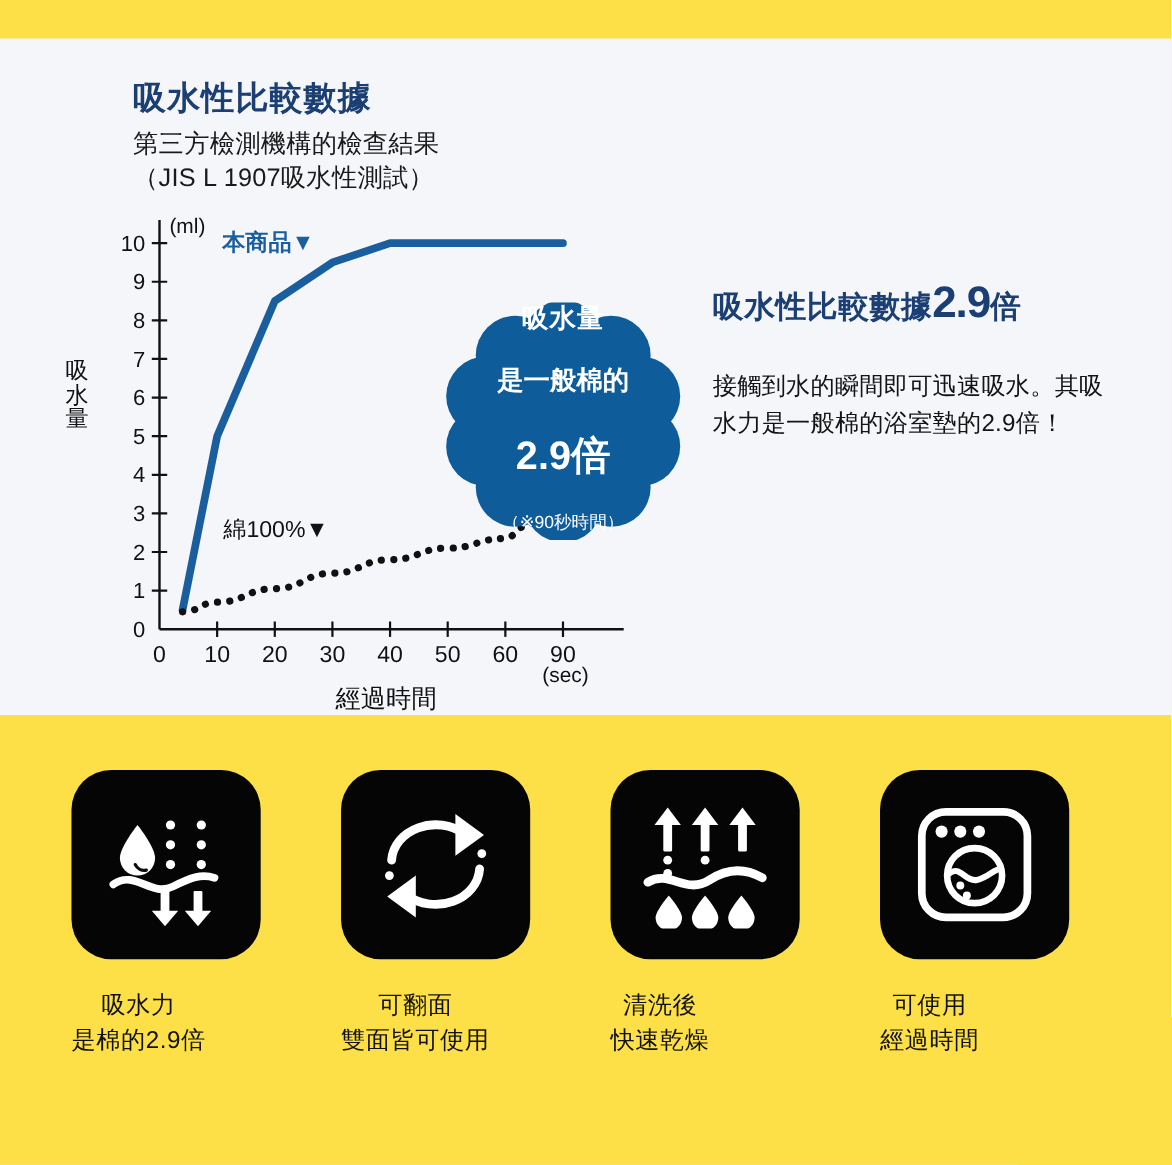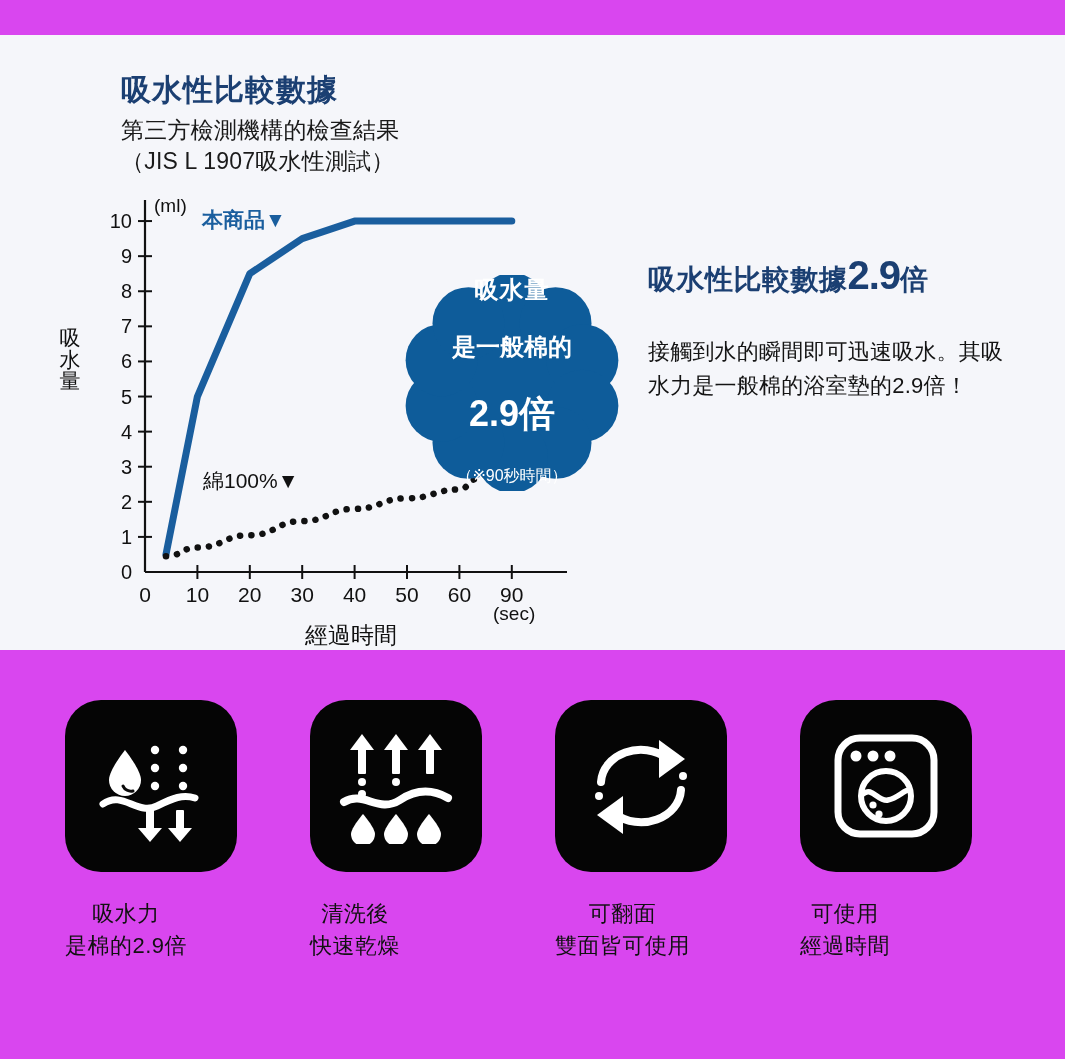--- a/index.html
+++ b/index.html
@@ -2,21 +2,21 @@
 <html><head>
 <meta charset="utf-8">
 <style>
   * { box-sizing: border-box; margin: 0; padding: 0; }
   html, body {
     width: 1065px; height: 1059px;
     font-family: "Liberation Sans", "DejaVu Sans", sans-serif;
     background: #ffffff;
     overflow: hidden;
   }
-  .page { position: relative; width: 1065px; height: 1059px; background: #d946ef; }
+  .page { position: relative; width: 1065px; height: 1059px; background: #fde047; }
 
   
   .top-panel {
     position: absolute;
     left: 0; top: 35px;
     width: 1065px; height: 615px;
     background: #f5f6fa;
   }
 
   .heading-block { position: absolute; left: 121px; top: 38px; }
@@ -224,20 +224,37 @@
         </svg>
       </div>
       <div class="feature-label">
         <span>吸水力</span>
         <span>是棉的2.9倍</span>
       </div>
     </div>
 
     <div class="feature">
       <div class="feature-icon">
+        <svg width="112" height="112" viewBox="0 0 112 112">
+          <path d="M16 52 A 40 34 0 0 1 82 28" stroke="#fff" stroke-width="8" fill="none" stroke-linecap="round"></path>
+          <path d="M74 10 L 100 29 L 74 48 Z" fill="#fff"></path>
+          <path d="M96 60 A 40 34 0 0 1 30 84" stroke="#fff" stroke-width="8" fill="none" stroke-linecap="round"></path>
+          <path d="M38 66 L 12 85 L 38 104 Z" fill="#fff"></path>
+          <circle cx="14" cy="66" r="4" fill="#fff"></circle>
+          <circle cx="98" cy="46" r="4" fill="#fff"></circle>
+        </svg>
+      </div>
+      <div class="feature-label">
+        <span>可翻面</span>
+        <span>雙面皆可使用</span>
+      </div>
+    </div>
+
+    <div class="feature">
+      <div class="feature-icon">
         <svg width="116" height="116" viewBox="0 0 116 116">
           <g fill="#fff">
             <rect x="20" y="18" width="8" height="28" rx="1"></rect>
             <path d="M12 22 L 24 6 L 36 22 Z"></path>
             <rect x="54" y="18" width="8" height="28" rx="1"></rect>
             <path d="M46 22 L 58 6 L 70 22 Z"></path>
             <rect x="88" y="18" width="8" height="28" rx="1"></rect>
             <path d="M80 22 L 92 6 L 104 22 Z"></path>
             <circle cx="24" cy="54" r="4"></circle>
               <circle cx="24" cy="66" r="4"></circle>
@@ -253,37 +270,20 @@
       </div>
       <div class="feature-label">
         <span>清洗後</span>
         <span>快速乾燥</span>
       </div>
     </div>
 
     <div class="feature">
       <div class="feature-icon">
         <svg width="112" height="112" viewBox="0 0 112 112">
-          <path d="M16 52 A 40 34 0 0 1 82 28" stroke="#fff" stroke-width="8" fill="none" stroke-linecap="round"></path>
-          <path d="M74 10 L 100 29 L 74 48 Z" fill="#fff"></path>
-          <path d="M96 60 A 40 34 0 0 1 30 84" stroke="#fff" stroke-width="8" fill="none" stroke-linecap="round"></path>
-          <path d="M38 66 L 12 85 L 38 104 Z" fill="#fff"></path>
-          <circle cx="14" cy="66" r="4" fill="#fff"></circle>
-          <circle cx="98" cy="46" r="4" fill="#fff"></circle>
-        </svg>
-      </div>
-      <div class="feature-label">
-        <span>可翻面</span>
-        <span>雙面皆可使用</span>
-      </div>
-    </div>
-
-    <div class="feature">
-      <div class="feature-icon">
-        <svg width="112" height="112" viewBox="0 0 112 112">
           <rect x="8" y="8" width="96" height="96" rx="22" stroke="#fff" stroke-width="7" fill="none"></rect>
           <g fill="#fff">
             <circle cx="26" cy="26" r="5.5"></circle>
               <circle cx="43" cy="26" r="5.5"></circle>
               <circle cx="60" cy="26" r="5.5"></circle>
           </g>
           <circle cx="56" cy="66" r="25" stroke="#fff" stroke-width="6" fill="none"></circle>
           <path d="M33 64 C 42 56, 48 72, 58 70 C 68 68, 74 60, 79 60" stroke="#fff" stroke-width="5.5" fill="none" stroke-linecap="round"></path>
           <circle cx="43" cy="75" r="3.6" fill="#fff"></circle>
           <circle cx="49" cy="84" r="3.6" fill="#fff"></circle>

